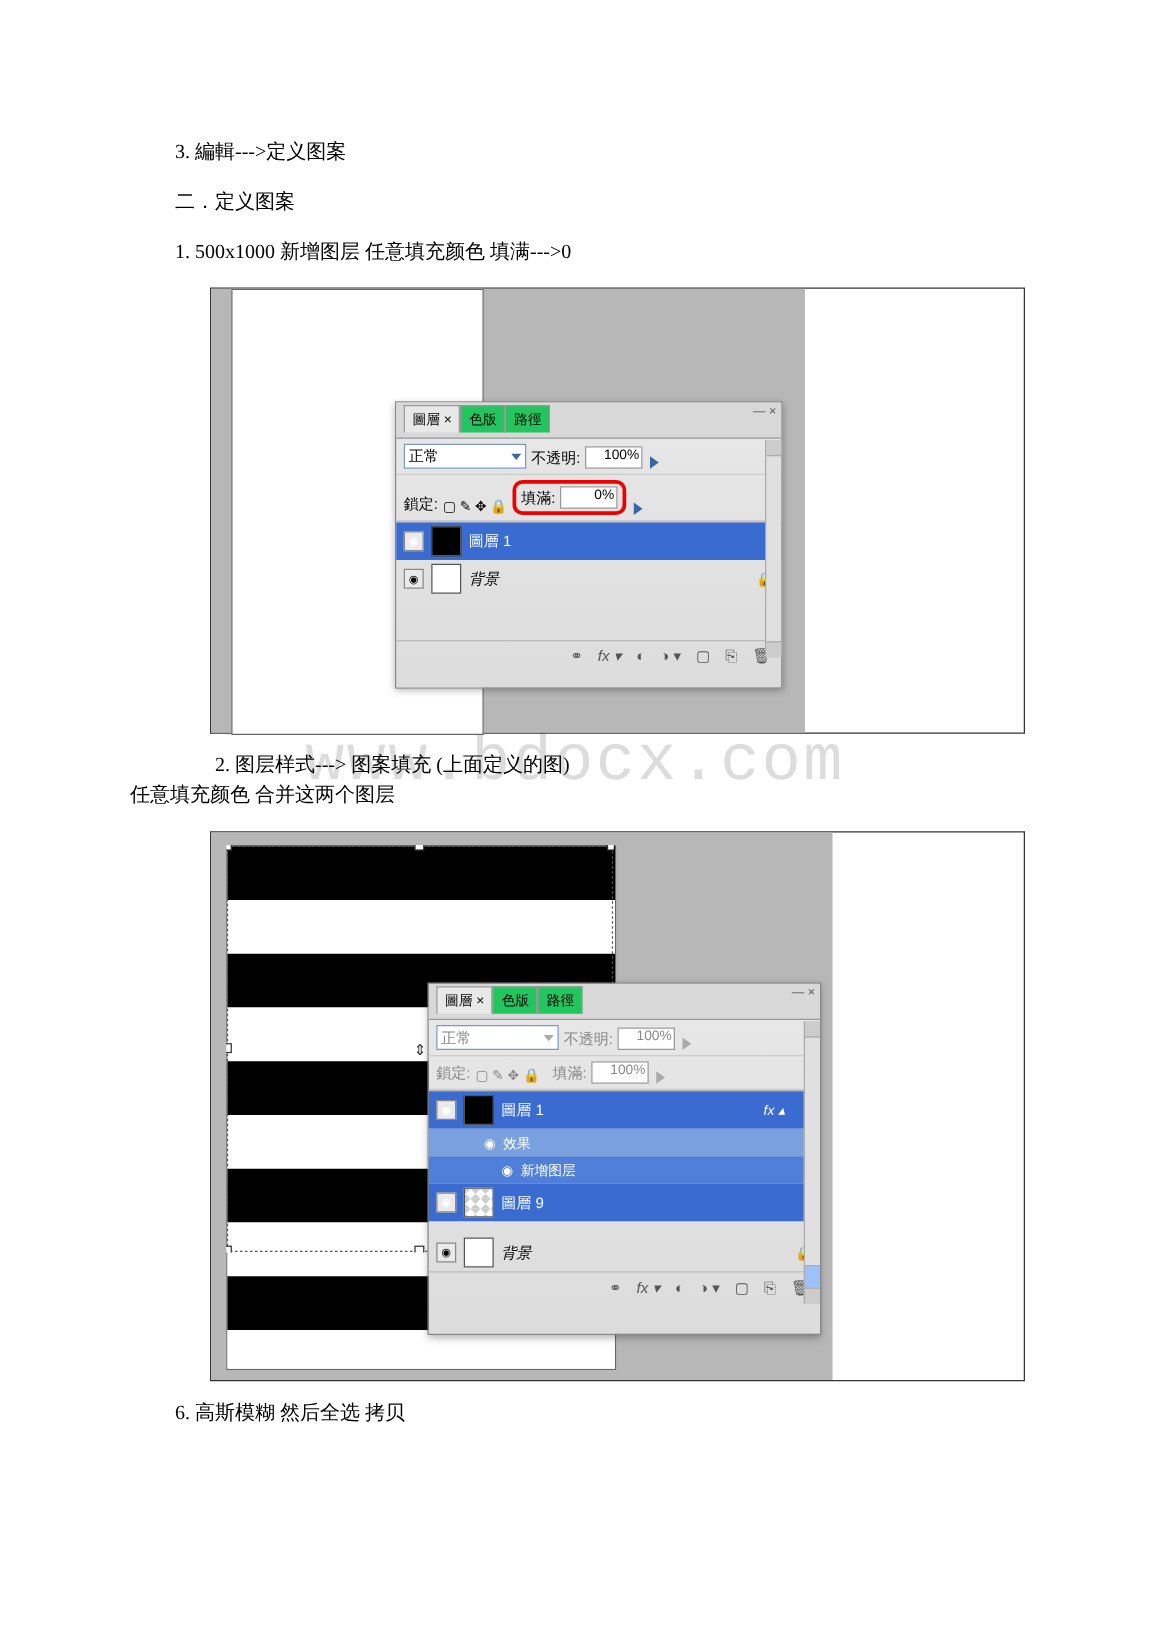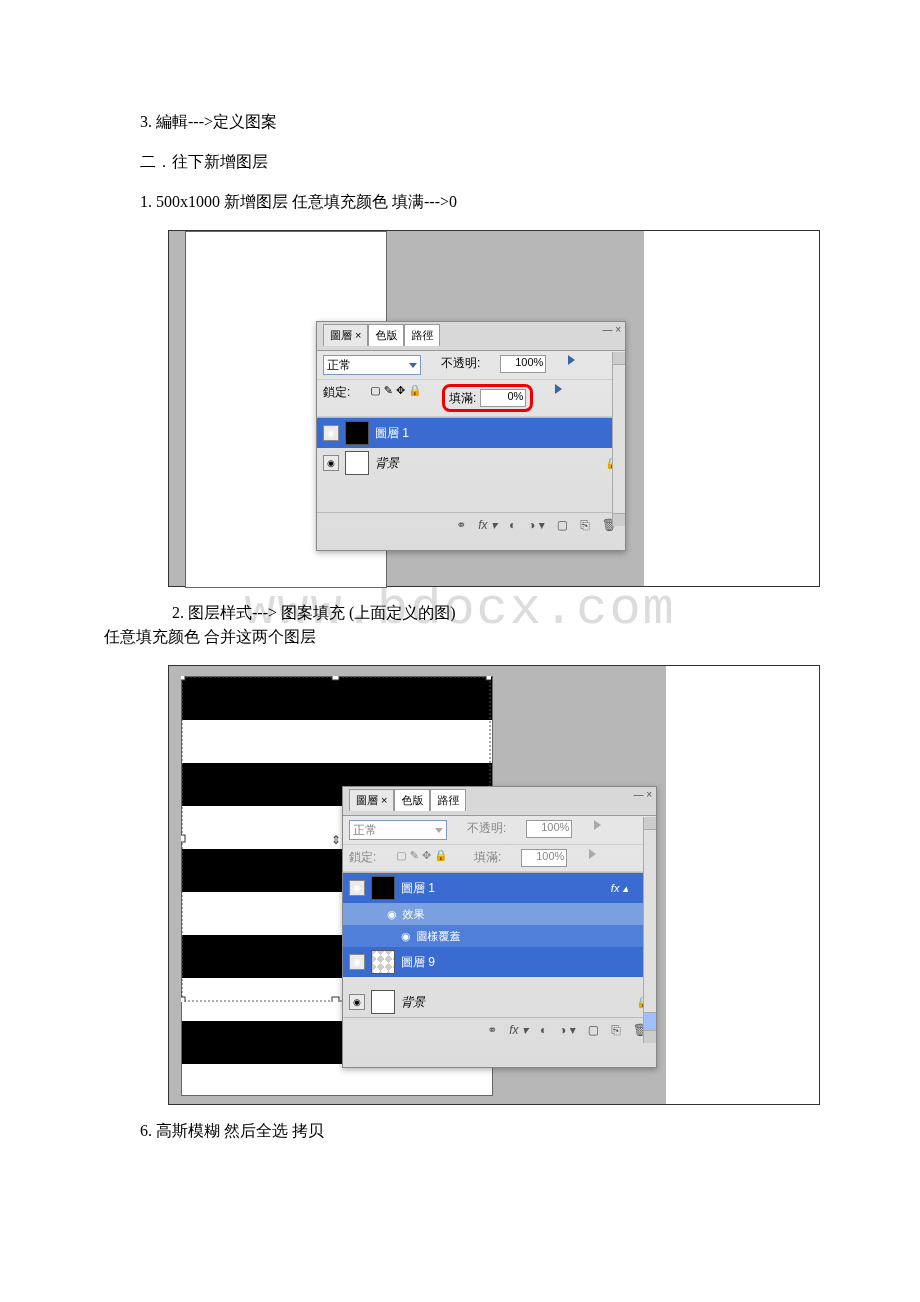--- a/index.html
+++ b/index.html
@@ -8,24 +8,24 @@
 .content{position:relative;z-index:1}
 p.line{margin:0 0 16px 0;line-height:1.5}
 p.ind{text-indent:2em}
 .fig-wrap{margin:0 0 14px 28px;border:1px solid #333}
 .fig{position:relative;background:#b7b7b7}
 .fig1{width:475px;height:355px}
 .canvas1{position:absolute;left:16px;top:0;width:200px;height:355px;background:#fff;border:1px solid #666}
 .panel{position:absolute;background:linear-gradient(#e8e8e8,#dcdcdc);border:1px solid #888;box-shadow:0 2px 6px rgba(0,0,0,.3);font-family:"Microsoft YaHei",Arial,sans-serif;font-size:12px}
 .p1{left:147px;top:90px;width:308px;height:228px}
 .phead{height:24px;display:flex;align-items:flex-start;padding:2px 6px;border-bottom:1px solid #999;position:relative;background:#d8d8d8}
-.tab{padding:3px 6px;border:1px solid #999;border-bottom:none;background:#ffffff;margin-right:0;font-size:11px}
+.tab{padding:3px 6px;border:1px solid #999;border-bottom:none;background:#22c55e;margin-right:0;font-size:11px}
 .tab.active{background:#e8e8e8}
 .close-x{position:absolute;right:4px;top:2px;font-size:10px;color:#555}
-.prow{display:flex;align-items:flex-start;padding:4px 6px;border-bottom:1px solid #ccc;gap:20px}
+.prow{display:flex;align-items:flex-end;padding:4px 6px;border-bottom:1px solid #ccc;gap:4px}
 .sel{width:90px;height:18px;border:1px solid #7a99c7;background:#fff;display:flex;align-items:center;justify-content:space-between;padding:0 3px}
 .tiny-arr{width:0;height:0;border-left:4px solid transparent;border-right:4px solid transparent;border-top:5px solid #3a66a8}
 .ipt{width:40px;height:16px;border:1px solid #999;background:#fff;padding:0 2px;text-align:right;font-size:11px}
 .play{width:0;height:0;border-top:5px solid transparent;border-bottom:5px solid transparent;border-left:7px solid #3a66a8;margin-left:2px}
 .lock-icons{display:flex;gap:3px;font-size:11px}
 .red-box{border:3px solid #e00;border-radius:8px;padding:2px 4px;display:flex;align-items:center;gap:4px}
 .layers{border-top:1px solid #bbb;border-bottom:1px solid #bbb}
 .layer{display:flex;align-items:center;height:30px;padding:0 6px;gap:6px}
 .layer.sel-on{background:#3a6bd1;color:#fff}
 .eye{width:14px;height:14px;border:1px solid #888;background:#eaeaea;display:flex;align-items:center;justify-content:center;font-size:9px}
@@ -52,21 +52,21 @@
 svg.hdl{position:absolute;width:310px;height:326px;left:12px;top:10px;pointer-events:none}
 </style>
 </head>
 <body>
 
 <div class="page">
   <div class="wm">www.bdocx.com</div>
   <div class="content">
 
     <p class="line">3. 編輯---&gt;定义图案</p>
-    <p class="line">二．往下新增图层</p>
+    <p class="line">二．定义图案</p>
     <p class="line">1. 500x1000 新增图层 任意填充颜色 填满---&gt;0</p>
 
     <div class="fig-wrap">
       <div class="fig fig1">
         <div class="canvas1"></div>
         <div class="panel p1">
           <div class="phead">
             <span class="tab active"><span>圖層</span> ×</span>
             <span class="tab">色版</span>
             <span class="tab">路徑</span>
@@ -185,21 +185,21 @@
               <span class="thumb t-black"></span>
               <span>圖層 1</span>
               <span class="fx"><span>fx</span> ▴</span>
             </div>
             <div class="sub">
               <span>◉</span>
               <span>效果</span>
             </div>
             <div class="sub sub2">
               <span style="margin-left:14px">◉</span>
-              <span>圖樣覆蓋</span>
+              <span>新增图层</span>
             </div>
             <div class="layer sel-on">
               <span class="eye">◉</span>
               <span class="thumb t-check"></span>
               <span>圖層 9</span>
             </div>
             <div style="height:10px"></div>
             <div class="layer">
               <span class="eye">◉</span>
               <span class="thumb t-white"></span>

